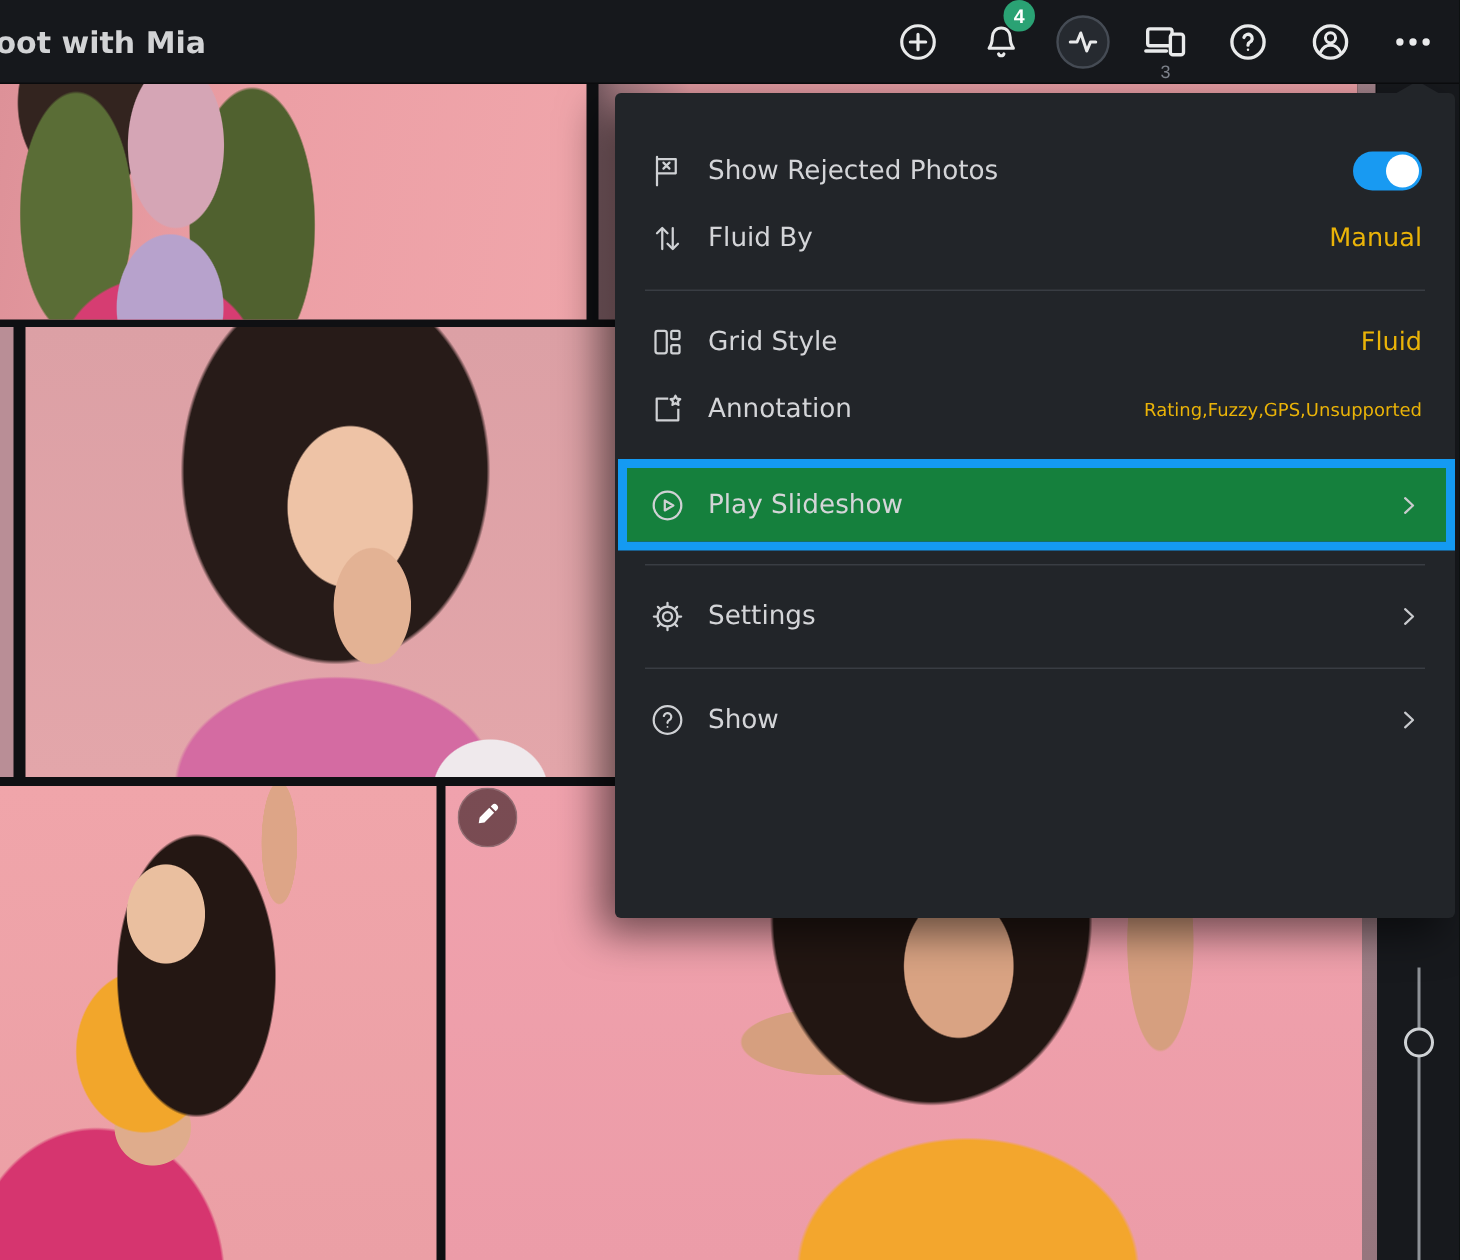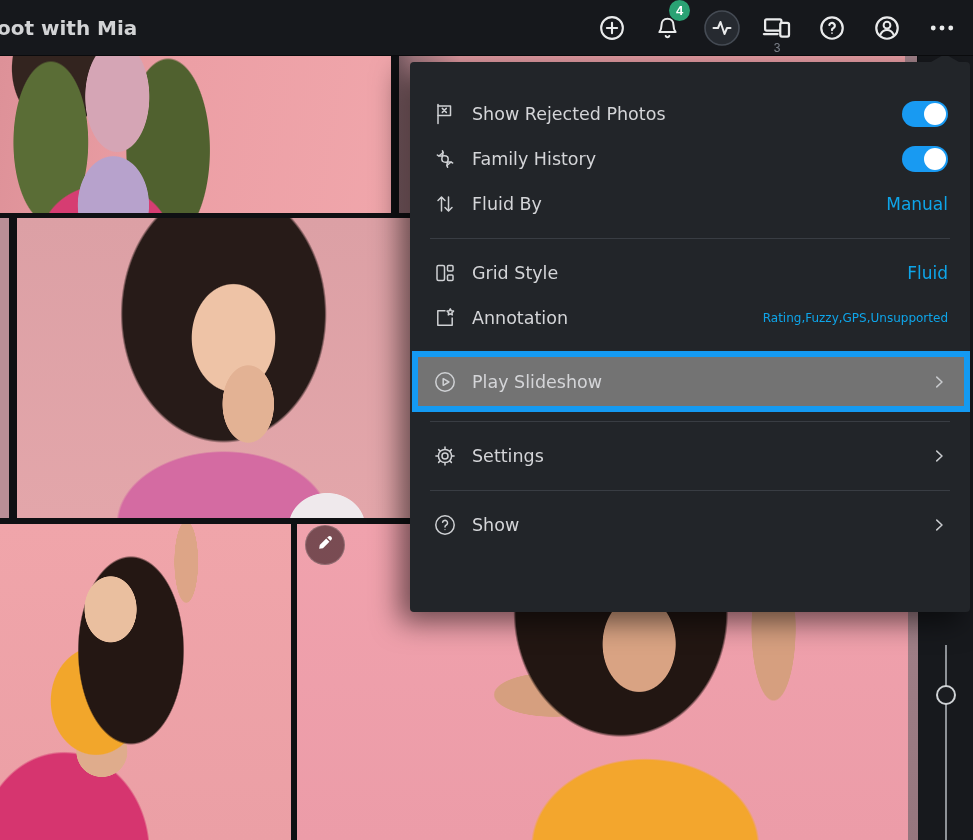--- a/index.html
+++ b/index.html
@@ -78,31 +78,31 @@
 
   
   .menu{ position:absolute; left:410px; top:62px; width:560px; height:550px; background:#222529;
          border-radius:4px; box-shadow:-10px 10px 28px rgba(0,0,0,0.55); z-index:50; padding-top:29px; }
   .menu::before{ content:""; position:absolute; top:-8px; left:521px; width:0; height:0;
                  border-left:14px solid transparent; border-right:14px solid transparent;
                  border-bottom:8px solid #222529; }
   .mrow{ height:45px; display:flex; align-items:center; padding:0 22px; cursor:pointer; }
   .micon{ width:26px; height:26px; display:flex; align-items:center; justify-content:center; flex:none; }
   .mlabel{ margin-left:14px; font-size:17.5px; color:#d4d5d8; white-space:nowrap; }
-  .mvalue{ margin-left:auto; font-size:17px; color:#0ea5e9; white-space:nowrap; }
+  .mvalue{ margin-left:auto; font-size:17px; color:#eab308; white-space:nowrap; }
   .mvalue.small{ font-size:12px; }
   .mchev{ margin-left:auto; display:flex; align-items:center; }
   .mdivider{ border-top:1px solid #393d43; margin:12px 20px 11px 20px; }
   .mdivider.tight{ margin:9px 20px 11px 20px; }
   .mtoggle{ margin-left:auto; width:46px; height:26px; border-radius:13px; background:#189af2;
             position:relative; flex:none; cursor:pointer; }
   .mtoggle::after{ content:""; position:absolute; top:2px; right:2px; width:22px; height:22px;
                    border-radius:50%; background:#fff; }
   .hl-box{ margin:11px 0 0 2px; border:6px solid #149af2; }
-  .hl-box .mrow{ height:49px; background:#737373; padding:0 16px 0 14px; }
+  .hl-box .mrow{ height:49px; background:#15803d; padding:0 16px 0 14px; }
 </style>
 </head>
 <body>
 
 <div class="stage">
 
   <div class="photo" id="photo-tl"></div>
   <div class="photo" id="photo-t2"></div>
   <div class="photo" id="sliver-t"></div>
   <div class="photo" id="photo-ml"></div>
@@ -130,35 +130,20 @@
         <svg width="24" height="24" viewBox="0 0 24 24" fill="none" stroke="#cfd1d4" stroke-width="1.5" stroke-linecap="round" stroke-linejoin="round">
             <path d="M5 2.5v19"></path>
             <path d="M5 4h12.5v9.5H5"></path>
             <path d="M9.3 6.4l4 4M13.3 6.4l-4 4"></path>
           </svg>
       </span>
       <span class="mlabel">Show Rejected Photos</span>
       <span class="mtoggle"></span>
     </div>
 
-    <div class="mrow">
-      <span class="micon">
-        <svg width="24" height="24" viewBox="0 0 24 24" fill="none" stroke="#cfd1d4" stroke-width="1.5" stroke-linecap="round">
-            <g transform="rotate(-40 12 12)">
-              <path d="M8.7 4c0 4 6.6 4 6.6 8"></path>
-              <path d="M15.3 4c0 4-6.6 4-6.6 8"></path>
-              <path d="M8.7 12c0 4 6.6 4 6.6 8"></path>
-              <path d="M15.3 12c0 4-6.6 4-6.6 8"></path>
-              <path d="M9.3 5.8h5.4M9.3 18.2h5.4"></path>
-            </g>
-          </svg>
-      </span>
-      <span class="mlabel">Family History</span>
-      <span class="mtoggle"></span>
-    </div>
 
     <div class="mrow">
       <span class="micon">
         <svg width="24" height="24" viewBox="0 0 24 24" fill="none" stroke="#cfd1d4" stroke-width="1.5" stroke-linecap="round" stroke-linejoin="round">
             <path d="M8.5 19V5.5"></path>
             <path d="M5 8.5L8.5 5 12 8.5"></path>
             <path d="M15.5 5v13.5"></path>
             <path d="M12 15.5l3.5 3.5 3.5-3.5"></path>
           </svg>
       </span>

